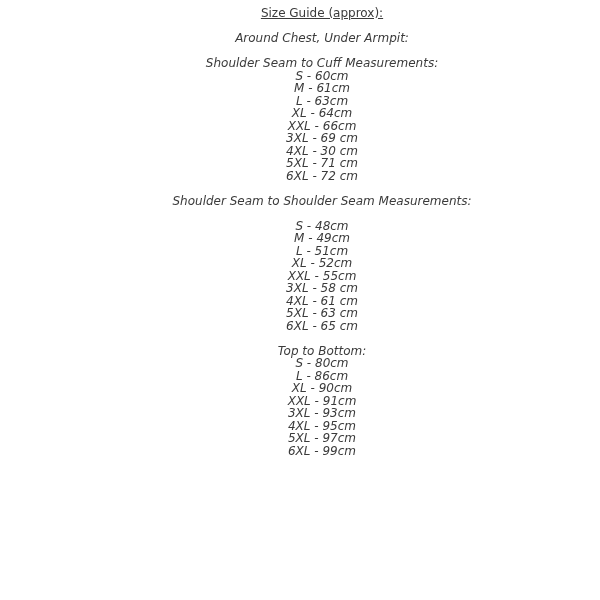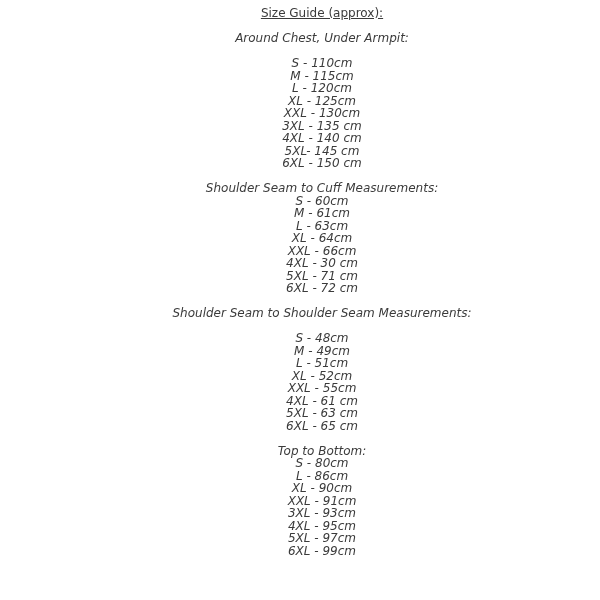--- a/index.html
+++ b/index.html
@@ -43,55 +43,46 @@
 </style>
 </head>
 <body>
 
 <div class="canvas">
 
   <div class="line page-title">Size Guide (approx):</div>
 
   <div class="section">
     <div class="line heading gap-below">Around Chest, Under Armpit:</div>
-    <div>
-        <div class="line item">S - 110cm</div>
-        <div class="line item">M - 115cm</div>
-        <div class="line item">L - 120cm</div>
-        <div class="line item">XL - 125cm</div>
-        <div class="line item">XXL - 130cm</div>
-        <div class="line item">3XL - 135 cm</div>
-        <div class="line item">4XL - 140 cm</div>
-        <div class="line item">5XL- 145 cm</div>
-        <div class="line item">6XL - 150 cm</div>
-      </div>
   </div>
 
   <div class="section">
     <div class="line heading">Shoulder Seam to Cuff Measurements:</div>
     <div>
         <div class="line item">S - 60cm</div>
         <div class="line item">M - 61cm</div>
         <div class="line item">L - 63cm</div>
         <div class="line item">XL - 64cm</div>
         <div class="line item">XXL - 66cm</div>
+        <div class="line item">3XL - 69 cm</div>
         <div class="line item">4XL - 30 cm</div>
         <div class="line item">5XL - 71 cm</div>
         <div class="line item">6XL - 72 cm</div>
       </div>
   </div>
 
   <div class="section">
     <div class="line heading gap-below">Shoulder Seam to Shoulder Seam Measurements:</div>
     <div>
         <div class="line item">S - 48cm</div>
         <div class="line item">M - 49cm</div>
         <div class="line item">L - 51cm</div>
         <div class="line item">XL - 52cm</div>
         <div class="line item">XXL - 55cm</div>
+        <div class="line item">3XL - 58 cm</div>
         <div class="line item">4XL - 61 cm</div>
         <div class="line item">5XL - 63 cm</div>
         <div class="line item">6XL - 65 cm</div>
       </div>
   </div>
 
   <div class="section">
     <div class="line heading">Top to Bottom:</div>
     <div>
         <div class="line item">S - 80cm</div>

